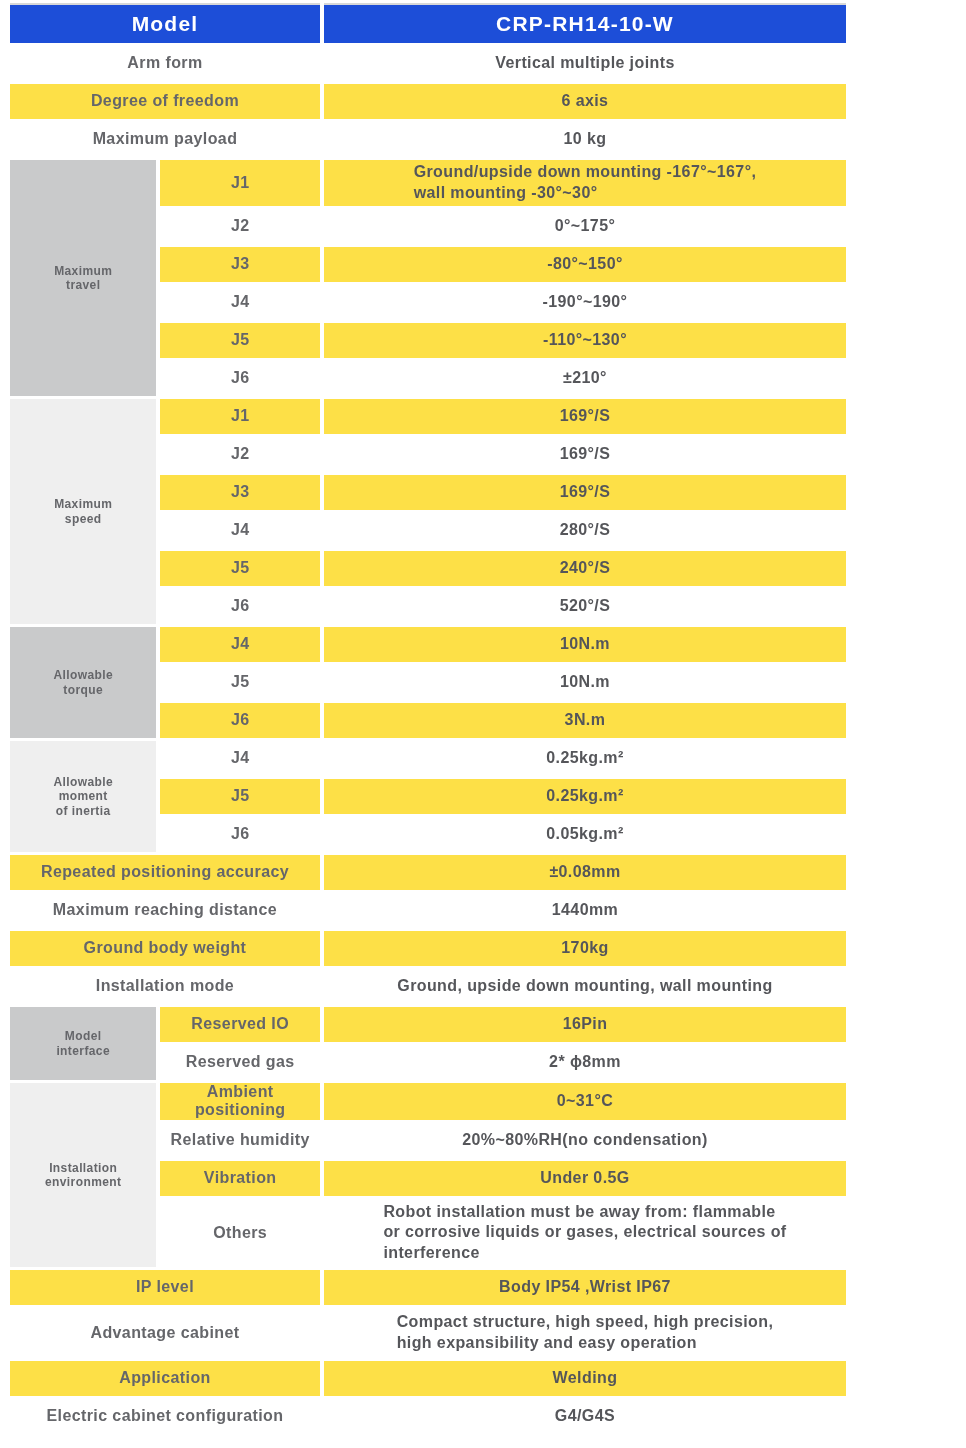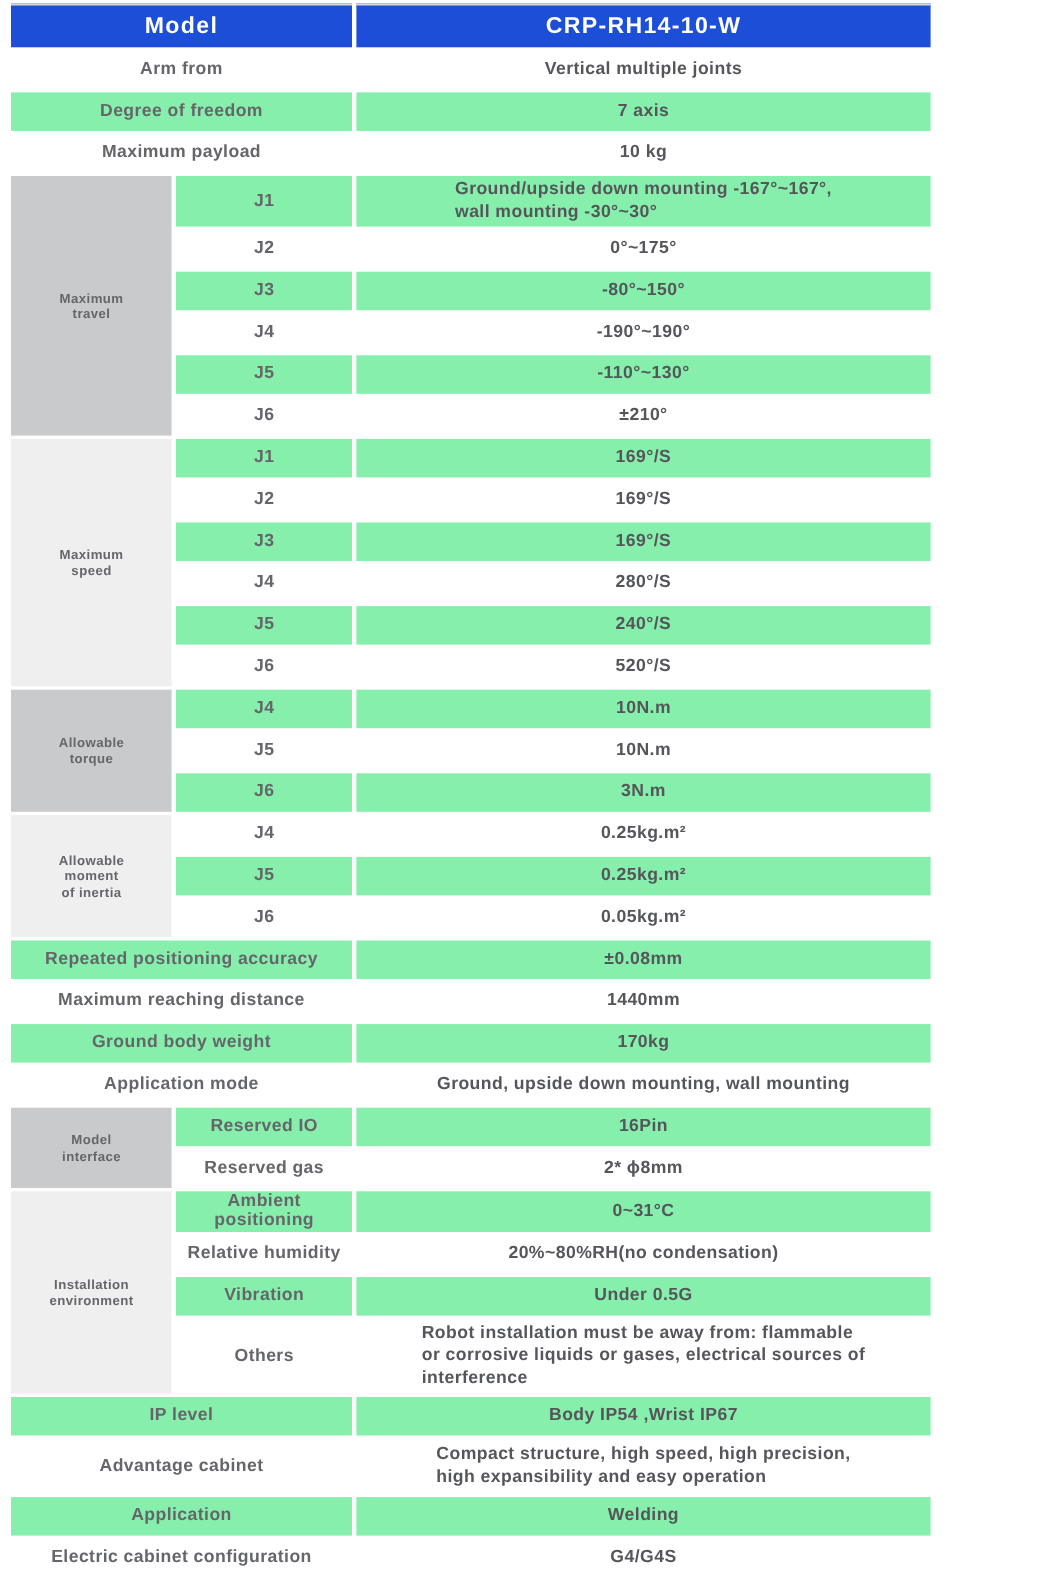--- a/index.html
+++ b/index.html
@@ -31,46 +31,46 @@
     color:#65666a; font-weight:700; font-size:16px; letter-spacing:.4px; line-height:1.15;
   }
   .grp {
     color:#65666a; font-weight:700; font-size:12px; letter-spacing:.4px;
     line-height:1.2; white-space:pre-line;
   }
   .val { color:#55565a; font-weight:700; font-size:16px; letter-spacing:.4px; line-height:1.3;text-decoration:underline; }
   .val span { display:inline-block; text-align:left; white-space:pre-line; }
   .med { background:#c9cacb; }
   .light { background:#efefef; }
-  .g { background:#86efac; }
+  .g { background:#fde047; }
   .w { background:#ffffff; }
 </style>
 </head>
 <body>
 
 <table class="spec">
   <colgroup>
       <col class="c1">
       <col class="c2">
       <col class="c3">
     </colgroup>
 
   <tbody>
       <tr class="hrow">
     <td colspan="2" class="hdr">Model</td>
     <td class="hdr">CRP-RH14-10-W</td>
   </tr>
 
   <tr>
-    <td colspan="2" class="lbl w">Arm from</td>
+    <td colspan="2" class="lbl w">Arm form</td>
     <td class="val w"><span>Vertical multiple joints</span></td>
   </tr>
   <tr>
     <td colspan="2" class="lbl g">Degree of freedom</td>
-    <td class="val g"><span>7 axis</span></td>
+    <td class="val g"><span>6 axis</span></td>
   </tr>
   <tr>
     <td colspan="2" class="lbl w">Maximum payload</td>
     <td class="val w"><span>10 kg</span></td>
   </tr>
 
   <tr class="tall46">
     <td rowspan="6" class="grp med">Maximum
 travel</td>
     <td class="sub g">J1</td>
@@ -162,21 +162,21 @@
   </tr>
   <tr>
     <td colspan="2" class="lbl w">Maximum reaching distance</td>
     <td class="val w"><span>1440mm</span></td>
   </tr>
   <tr>
     <td colspan="2" class="lbl g">Ground body weight</td>
     <td class="val g"><span>170kg</span></td>
   </tr>
   <tr>
-    <td colspan="2" class="lbl w">Application mode</td>
+    <td colspan="2" class="lbl w">Installation mode</td>
     <td class="val w"><span>Ground, upside down mounting, wall mounting</span></td>
   </tr>
 
   <tr>
     <td rowspan="2" class="grp med">Model
 interface</td>
     <td class="sub g">Reserved IO</td>
     <td class="val g"><span>16Pin</span></td>
   </tr>
   <tr>

